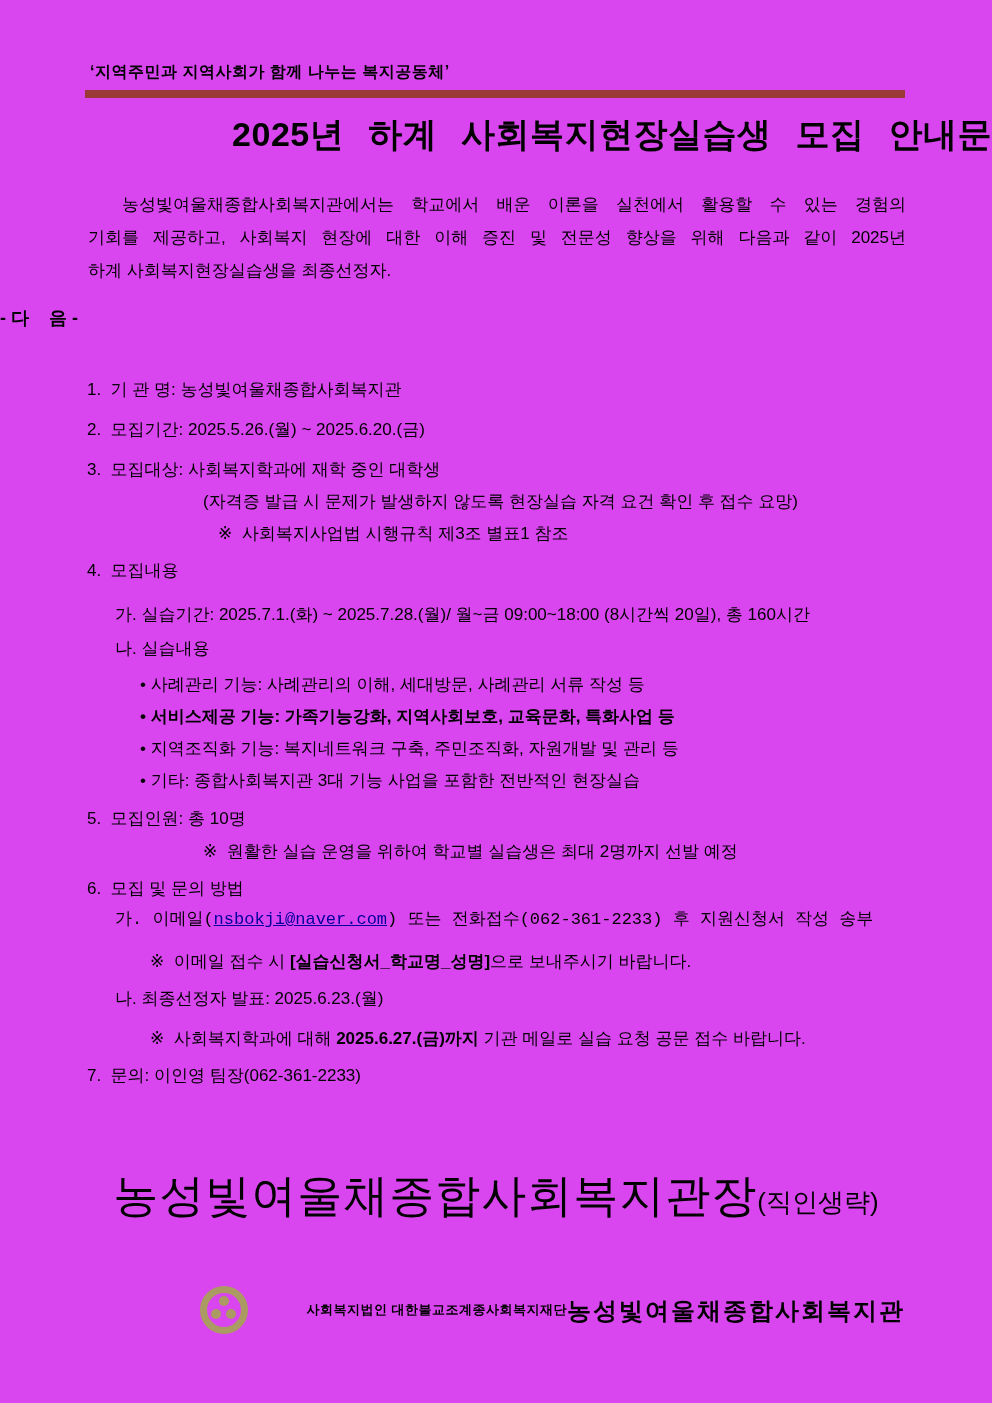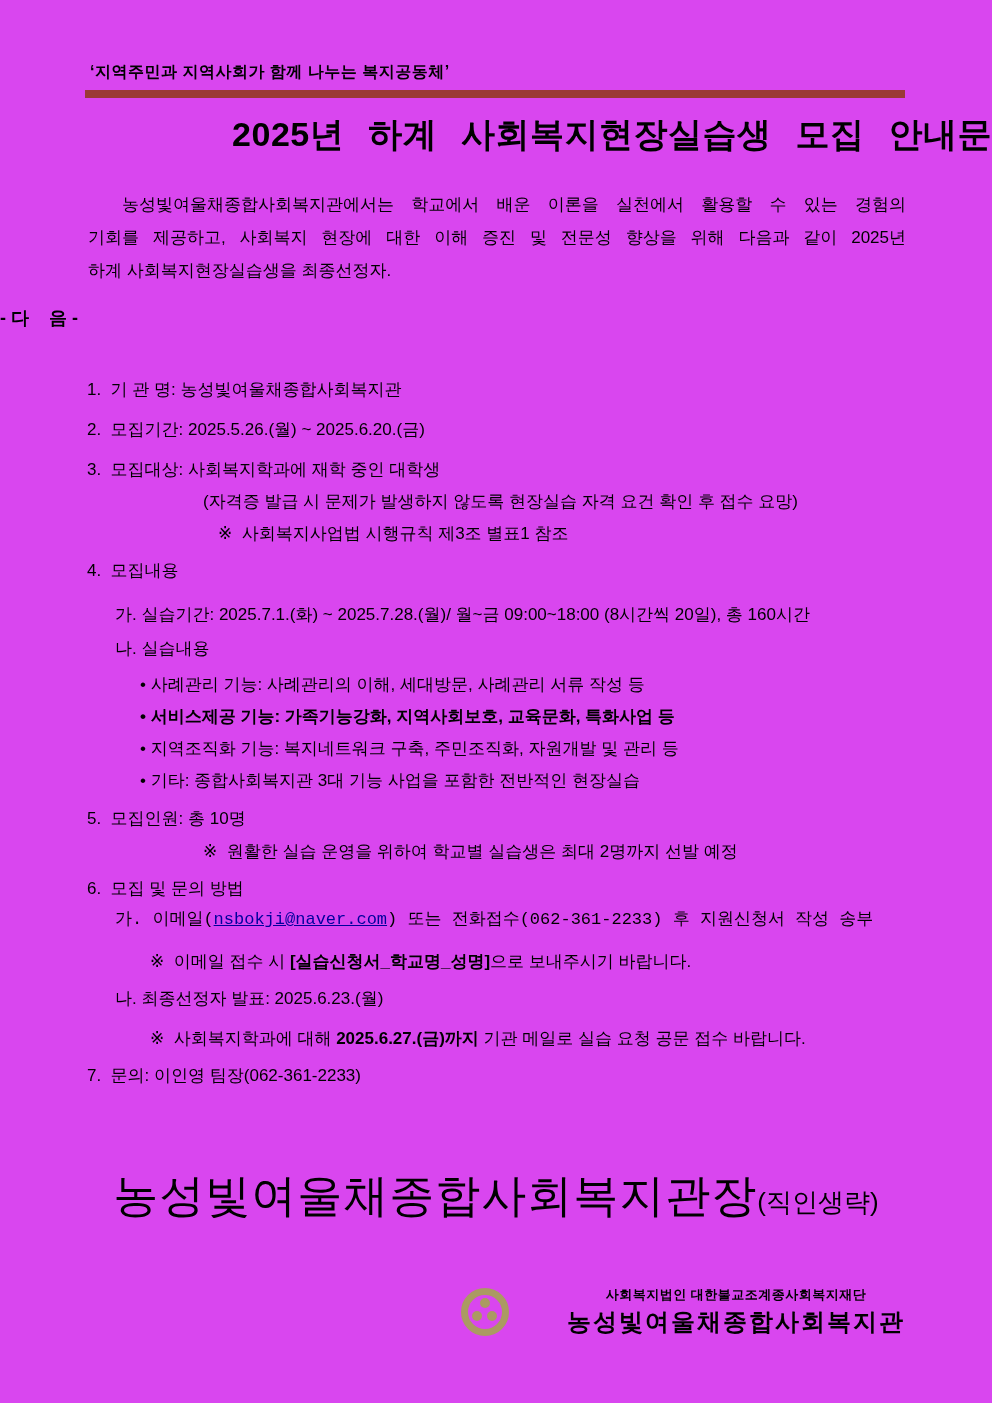--- a/index.html
+++ b/index.html
@@ -57,21 +57,21 @@
     border:7px solid #AB9A62;border-radius:50%;
     flex:0 0 auto;
   }
   .logo-dot{
     position:absolute;width:10px;height:10px;border-radius:50%;
     background:#AB9A62;
   }
   .logo-dot.d1{left:12px;top:3px;}
   .logo-dot.d2{left:4px;top:16px;}
   .logo-dot.d3{left:19px;top:16px;}
-  .footer-text{display:flex;flex-direction:column;align-items:center;margin-left:48px;}
+  .footer-text{display:flex;flex-direction:row;align-items:center;margin-left:48px;}
   .footer-foundation{font-size:13px;font-weight:bold;letter-spacing:0.5px;white-space:pre;}
   .footer-center{font-size:24px;font-weight:bold;letter-spacing:2px;margin-top:2px;white-space:pre;}
 </style>
 </head>
 <body>
 
 <div class="page">
 
   <div class="tagline">‘지역주민과 지역사회가 함께 나누는 복지공동체’</div>
 

